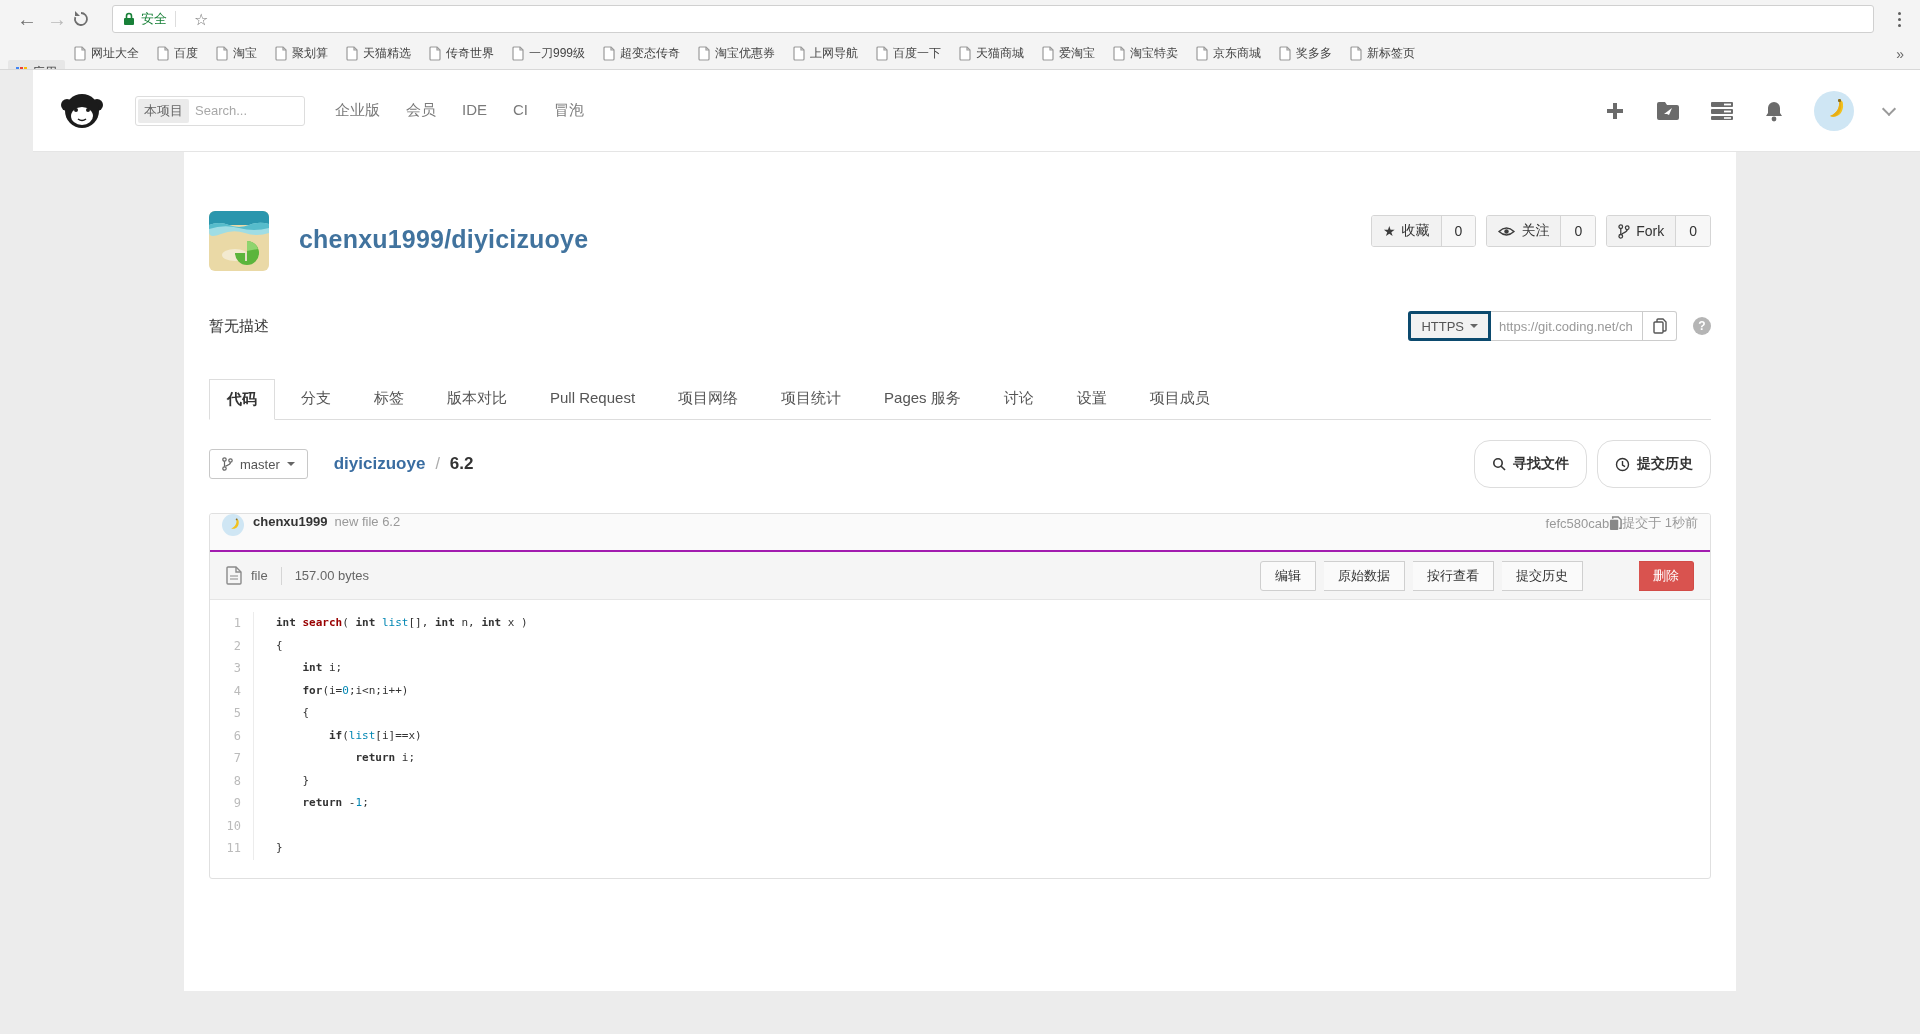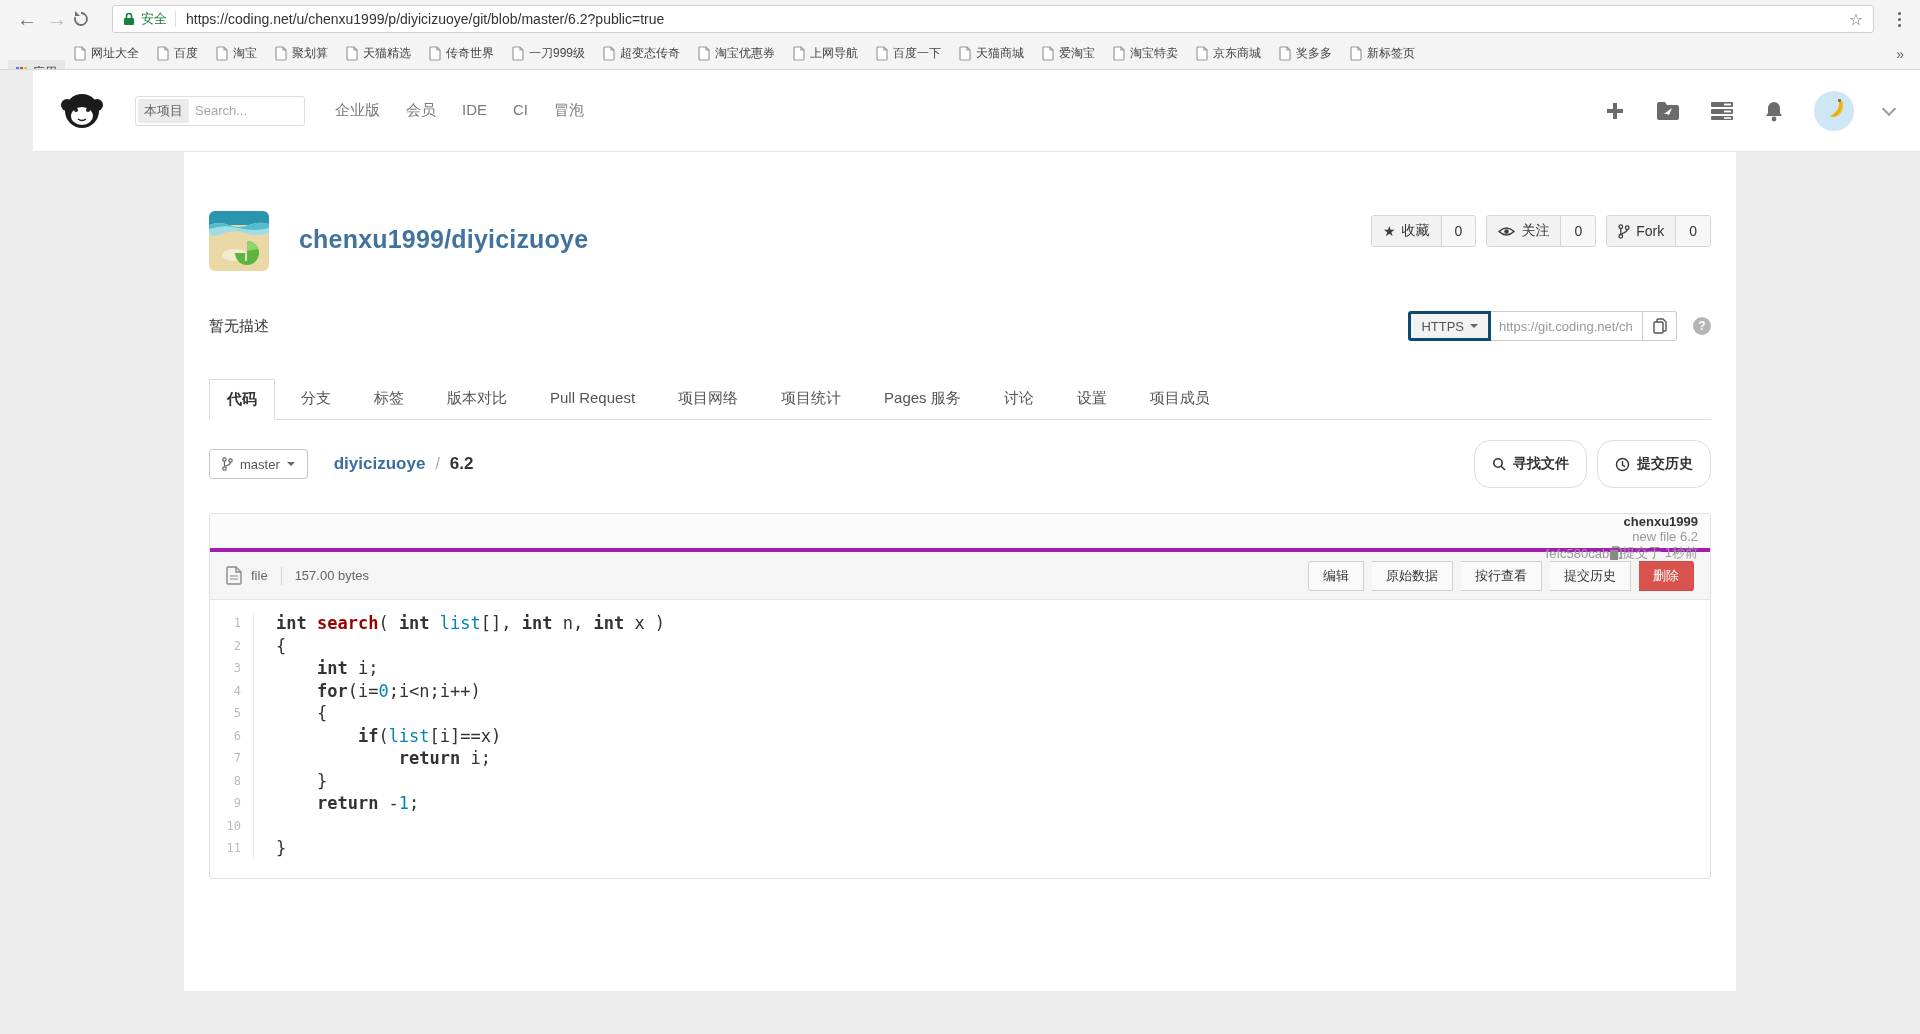--- a/index.html
+++ b/index.html
@@ -67,39 +67,39 @@
 
   .crumbs { display:flex; align-items:center; padding-top:28px; height:60px; }
   .branch-btn { height:30px; display:flex; align-items:center; gap:7px; border:1px solid #c8c8c8; border-radius:3px; background:#fff; padding:0 12px; font-size:13px; color:#555; }
   .crumb-repo { margin-left:26px; font-size:17px; font-weight:bold; color:#3a6da1; }
   .crumb-sep { margin:0 10px; color:#aaa; font-size:16px; }
   .crumb-file { font-size:17px; font-weight:bold; color:#333; }
   .crumb-right { margin-left:auto; display:flex; gap:10px; }
   .pill { height:48px; border:1px solid #ddd; border-radius:16px; background:#fff; display:flex; align-items:center; gap:7px; padding:0 17px; font-size:14px; color:#333; font-weight:bold; }
 
   .commit-box { margin-top:33px; border:1px solid #e0e0e0; border-radius:3px; }
-  .commit-head { height:38px; background:#fafafa; border-bottom:4px solid #a21caf; display:flex; align-items:flex-end; padding:0 12px; border-radius:3px 3px 0 0;flex-direction:column; }
+  .commit-head { height:38px; background:#fafafa; border-bottom:2px solid #a21caf; display:flex; align-items:flex-start; padding:0 12px; border-radius:3px 3px 0 0; }
   .avatar-xs { width:22px; height:22px; border-radius:50%; background:#cfe6f4; display:flex; align-items:center; justify-content:center; overflow:hidden; }
   .commit-author { font-size:13px; font-weight:bold; color:#333; margin-left:9px; }
   .commit-msg { font-size:13px; color:#999; margin-left:7px; }
   .commit-right { margin-left:auto; display:flex; align-items:center; font-size:13px; color:#999; gap:0; }
 
   .file-bar { height:48px; background:#f5f5f5; border-bottom:1px solid #e5e5e5; display:flex; align-items:center; padding:0 16px; }
   .file-label { font-size:13px; color:#666; margin-left:9px; }
   .fb-divider { width:1px; height:18px; background:#d5d5d5; margin:0 13px; }
   .file-size { font-size:13px; color:#666; }
   .file-actions { margin-left:auto; display:flex;gap:8px; }
   .fbtn { height:30px; display:flex; align-items:center; padding:0 14px; font-size:13px; color:#333; background:#fafafa; border:1px solid #cfcfcf; border-left:none; cursor:pointer; }
   .fbtn:first-child { border-left:1px solid #cfcfcf; border-radius:3px 0 0 3px; }
-  .fbtn.danger { background:#d9534f; border-color:#d24b46; color:#fff; border-radius:0 3px 3px 0; }
+  .fbtn.danger { background:#d9534f; border-color:#d24b46; color:#fff; border-radius:0 3px 3px 0;margin-left:48px; }
 
   .code { padding:12px 0 18px; font-family:"DejaVu Sans Mono","Liberation Mono",monospace; }
   .code-row { display:flex; line-height:22.5px; }
   .ln { flex:0 0 44px; text-align:right; padding-right:12px; color:#bbb; font-size:12px; border-right:1px solid #ececec; user-select:none; cursor:pointer; }
-  .cl { padding-left:22px; font-size:17px; color:#333; white-space:pre; min-height:22.5px; }
+  .cl { padding-left:22px; font-size:11px; color:#333; white-space:pre; min-height:22.5px; }
   .tok-k { font-weight:bold; color:#333; }
   .tok-f { font-weight:bold; color:#990000; }
   .tok-v { color:#0086b3; }
   .tok-n { color:#0086b3; }
 
   svg { display:block; }
 </style>
 </head>
 <body>
 
@@ -114,21 +114,20 @@
   </div>
   <div class="omnibox">
     <span>
       <svg width="12" height="14" viewBox="0 0 12 14">
           <rect x="1" y="6" width="10" height="7" rx="1" fill="#188038"></rect>
           <path d="M3.5 6V4a2.5 2.5 0 0 1 5 0v2" fill="none" stroke="#188038" stroke-width="1.6"></path>
         </svg>
     </span>
     <span class="secure">安全</span>
     <span class="om-divider"></span>
-    <span class="url-text">https://coding.net/u/chenxu1999/p/diyicizuoye/git/blob/master/6.2?public=true</span>
     <span class="om-star">☆</span>
   </div>
   <div class="menu-dots">
       <i></i>
       <i></i>
       <i></i>
     </div>
 </div>
 
 <div class="bookmarks">

